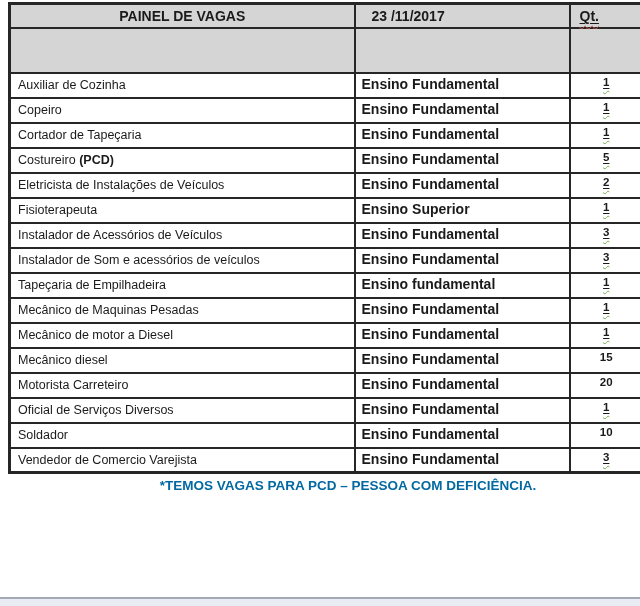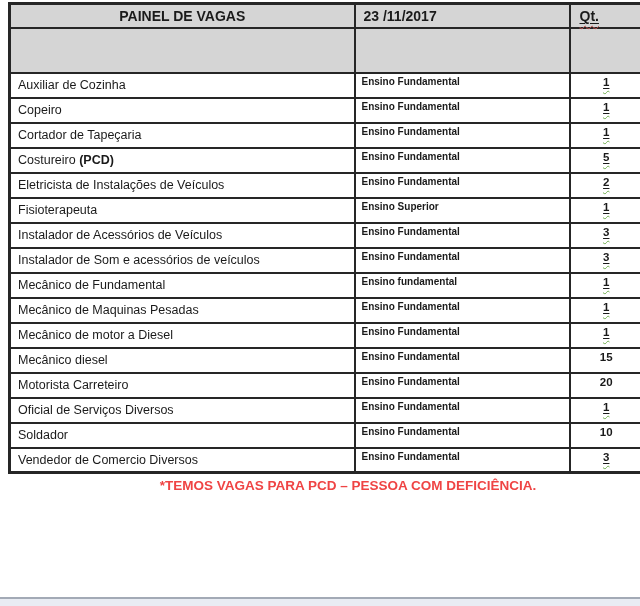--- a/index.html
+++ b/index.html
@@ -29,35 +29,35 @@
   th, td { border: 2px solid #262626; }
   .head-row th {
     background: #d5d5d5;
     height: 24px;
     font-size: 14px;
     font-weight: bold;
     vertical-align: middle;
     white-space: nowrap;
   }
   .th-title { text-align: center; }
-  .th-date  { text-align: left; padding-left: 8px; }
+  .th-date  { text-align: left; padding-left: 16px; }
   .th-qty   { text-align: left; padding-left: 9px; font-size: 13.5px; }
   .spacer-row td { background: #d5d5d5; height: 45px; }
   .data-row { height: 25px; }
   .td-title {
     vertical-align: top;
     padding: 4px 4px 0 7px;
     font-size: 12.5px;
     white-space: nowrap;
     overflow: hidden;
   }
   .td-edu {
     vertical-align: top;
     padding: 2px 15px 0 6px;
-    font-size: 10px;
+    font-size: 14px;
     font-weight: 600;
     white-space: nowrap;
   }
   .td-qty {
     vertical-align: top;
     padding-top: 2px;
     text-align: center;
     font-size: 11.5px;
     font-weight: 700;
   }
@@ -76,21 +76,21 @@
     text-decoration: underline wavy #6fae4e;
     text-decoration-thickness: 1px;
     text-underline-offset: 4px;
   }
   .footer-note {
     margin-top: 4px;
     text-align: center;
     padding-left: 56px;
     font-weight: 700;
     font-size: 13.5px;
-    color: #ef4444;
+    color: #0369a1;
     white-space: nowrap;
   }
   .bottom-strip {
     position: absolute;
     bottom: 0;
     left: 0;
     width: 640px;
     height: 9px;
     background: #e9ecf3;
     border-top: 2px solid #a3aab6;
@@ -156,21 +156,21 @@
     <td class="td-title">Instalador de Acessórios de Veículos</td>
     <td class="td-edu">Ensino Fundamental</td>
     <td class="td-qty"><span class="u-solid"><span class="wavy-green">3</span></span></td>
   </tr>
         <tr class="data-row">
     <td class="td-title">Instalador de Som e acessórios de veículos</td>
     <td class="td-edu">Ensino Fundamental</td>
     <td class="td-qty"><span class="u-solid"><span class="wavy-green">3</span></span></td>
   </tr>
         <tr class="data-row">
-    <td class="td-title">Mecânico de Fundamental</td>
+    <td class="td-title">Tapeçaria de Empilhadeira</td>
     <td class="td-edu">Ensino fundamental</td>
     <td class="td-qty"><span class="u-solid"><span class="wavy-green">1</span></span></td>
   </tr>
         <tr class="data-row">
     <td class="td-title">Mecânico de Maquinas Pesadas</td>
     <td class="td-edu">Ensino Fundamental</td>
     <td class="td-qty"><span class="u-solid"><span class="wavy-green">1</span></span></td>
   </tr>
         <tr class="data-row">
     <td class="td-title">Mecânico de motor a Diesel</td>
@@ -191,21 +191,21 @@
     <td class="td-title">Oficial de Serviços Diversos</td>
     <td class="td-edu">Ensino Fundamental</td>
     <td class="td-qty"><span class="u-solid"><span class="wavy-green">1</span></span></td>
   </tr>
         <tr class="data-row">
     <td class="td-title">Soldador</td>
     <td class="td-edu">Ensino Fundamental</td>
     <td class="td-qty"><span>10</span></td>
   </tr>
         <tr class="data-row">
-    <td class="td-title">Vendedor de Comercio Diversos</td>
+    <td class="td-title">Vendedor de Comercio Varejista</td>
     <td class="td-edu">Ensino Fundamental</td>
     <td class="td-qty"><span class="u-solid"><span class="wavy-green">3</span></span></td>
   </tr>
       </tbody>
   </table>
 
   <div class="footer-note">*TEMOS VAGAS PARA PCD – PESSOA COM DEFICIÊNCIA.</div>
 
   <div class="bottom-strip"></div>
 

